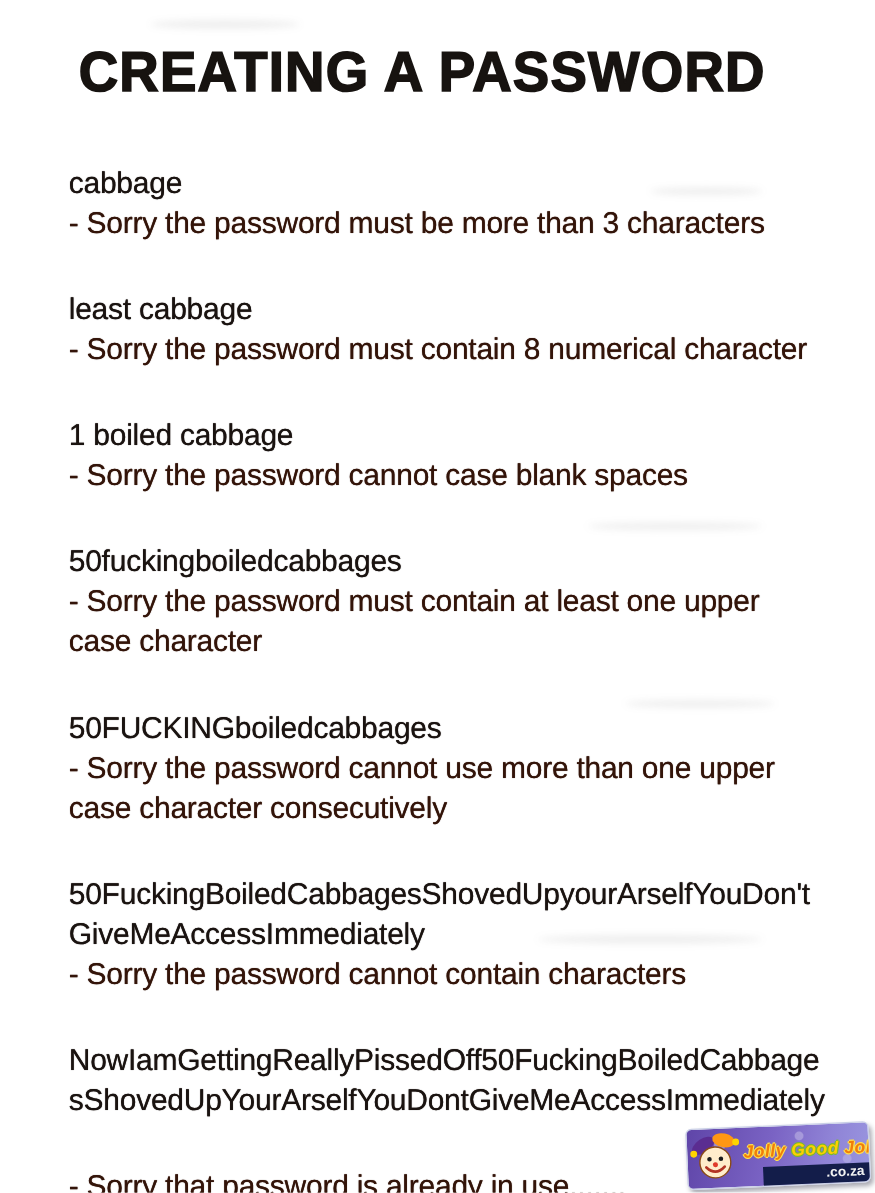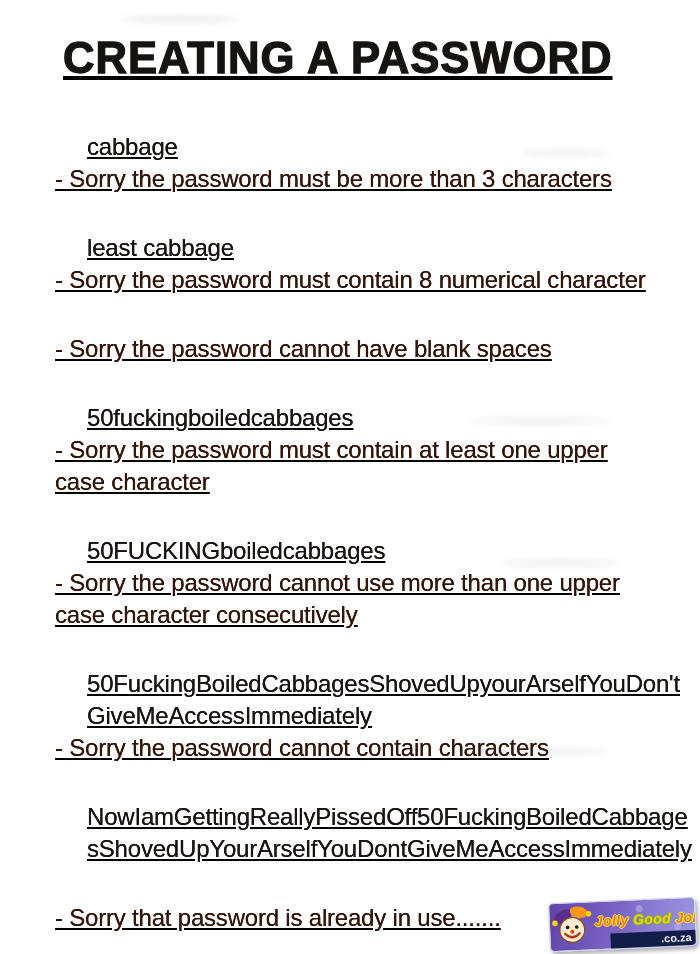--- a/index.html
+++ b/index.html
@@ -7,21 +7,20 @@
   body {
     font-family: "Liberation Sans", sans-serif;
     background: #ffffff;
     overflow: hidden;
   }
   .page {
     position: relative;
     width: 700px;
     height: 954px;
     background: #ffffff;
-    text-decoration: underline;
   }
   .page-title {
     padding-top: 32px;
     margin-left: 63px;
     font-size: 45px;
     font-weight: bold;
     letter-spacing: 1px;
     color: #171310;
     -webkit-text-stroke: 1.3px #171310;
     transform: scaleX(0.97);
@@ -34,21 +33,21 @@
     margin-top: 47px;
   }
   .attempt { margin-bottom: 37px; }
   .password, .response, .final-response {
     font-size: 24px;
     line-height: 32px;
     letter-spacing: -0.2px;
     white-space: pre-line;
     text-shadow: 0 0 0.6px currentColor;
   }
-  .password { color: #1a1310; margin-left: 32px; }
+  .password { color: #1a1310; }
   .response, .final-response { color: #331409; }
   .final-response { margin-top: 0; }
 
   
   .smudge {
     position: absolute;
     background: rgba(90, 90, 90, 0.10);
     filter: blur(3px);
     border-radius: 50%;
     pointer-events: none;
@@ -133,21 +132,22 @@
       <div class="password">cabbage</div>
       <div class="response">- Sorry the password must be more than 3 characters</div>
     </div>
 
     <div class="attempt">
       <div class="password">least cabbage</div>
       <div class="response">- Sorry the password must contain 8 numerical character</div>
     </div>
 
     <div class="attempt">
-      <div class="response">- Sorry the password cannot have blank spaces</div>
+      <div class="password">1 boiled cabbage</div>
+      <div class="response">- Sorry the password cannot case blank spaces</div>
     </div>
 
     <div class="attempt">
       <div class="password">50fuckingboiledcabbages</div>
       <div class="response">- Sorry the password must contain at least one upper
 case character</div>
     </div>
 
     <div class="attempt">
       <div class="password">50FUCKINGboiledcabbages</div>

